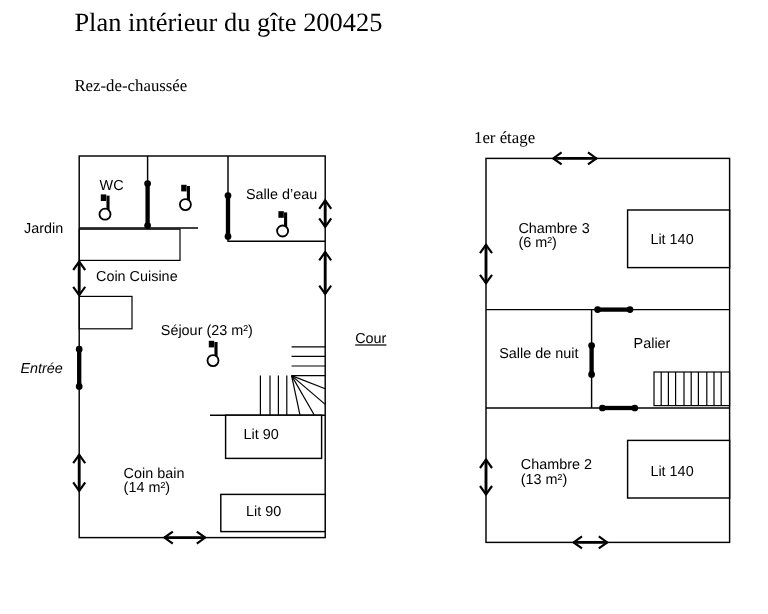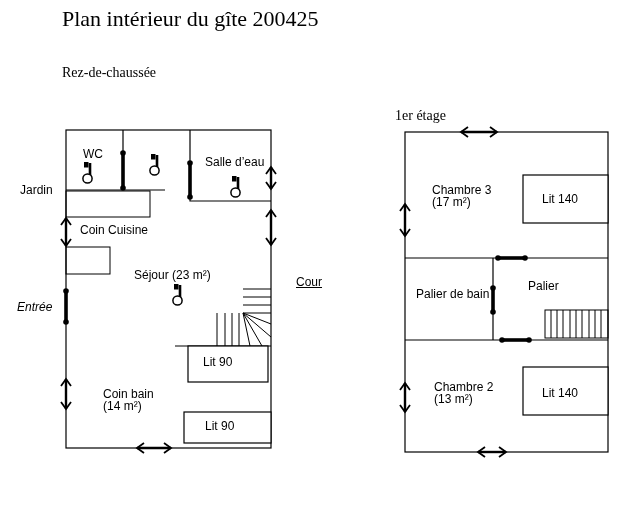--- a/index.html
+++ b/index.html
@@ -160,21 +160,21 @@
   <div class="lbl" style="left:80px;top:224px;">Coin Cuisine</div>
   <div class="lbl" style="left:134px;top:269px;">Séjour (23 m²)</div>
   <div class="lbl" style="left:17px;top:301px;font-style:italic;">Entrée</div>
   <div class="lbl" style="left:296px;top:276px;text-decoration:underline;">Cour</div>
   <div class="lbl" style="left:103px;top:388px;">Coin bain</div>
   <div class="lbl" style="left:103px;top:400px;">(14 m²)</div>
   <div class="lbl" style="left:203px;top:356px;">Lit 90</div>
   <div class="lbl" style="left:205px;top:420px;">Lit 90</div>
 
   <div class="lbl" style="left:432px;top:184px;">Chambre 3</div>
-  <div class="lbl" style="left:432px;top:196px;">(17 m²)</div>
+  <div class="lbl" style="left:432px;top:196px;">(6 m²)</div>
   <div class="lbl" style="left:542px;top:193px;">Lit 140</div>
-  <div class="lbl" style="left:416px;top:288px;">Palier de bain</div>
+  <div class="lbl" style="left:416px;top:288px;">Salle de nuit</div>
   <div class="lbl" style="left:528px;top:280px;">Palier</div>
   <div class="lbl" style="left:434px;top:381px;">Chambre 2</div>
   <div class="lbl" style="left:434px;top:393px;">(13 m²)</div>
   <div class="lbl" style="left:542px;top:387px;">Lit 140</div>
 
 </div>
 
 </body></html>

